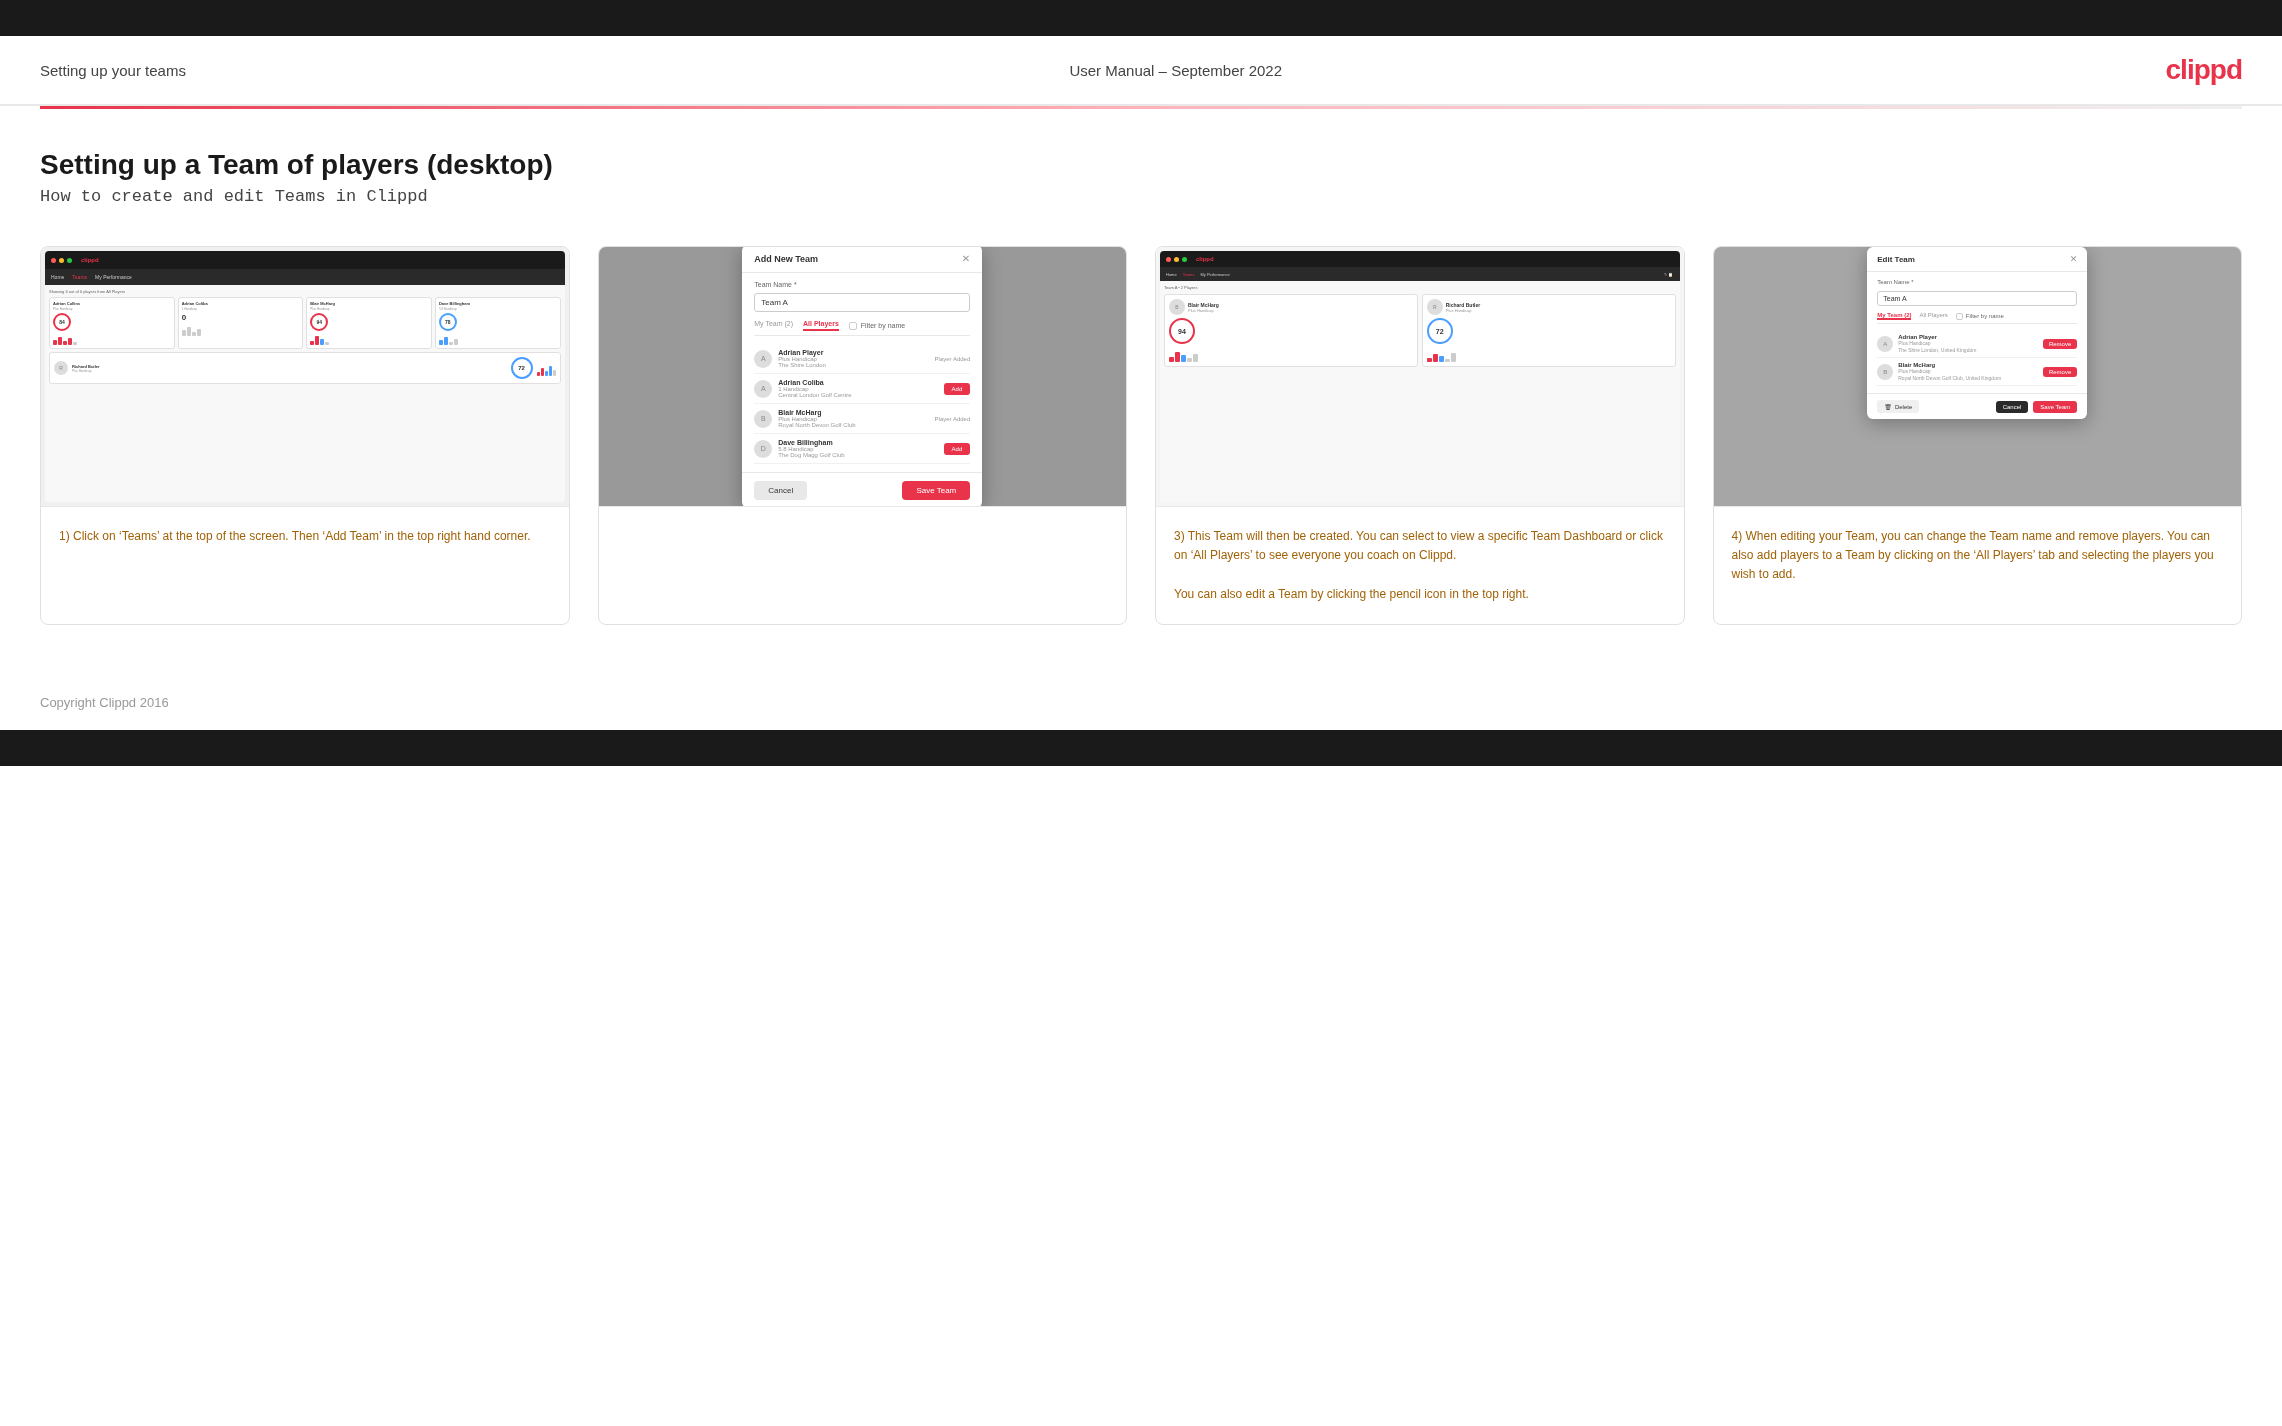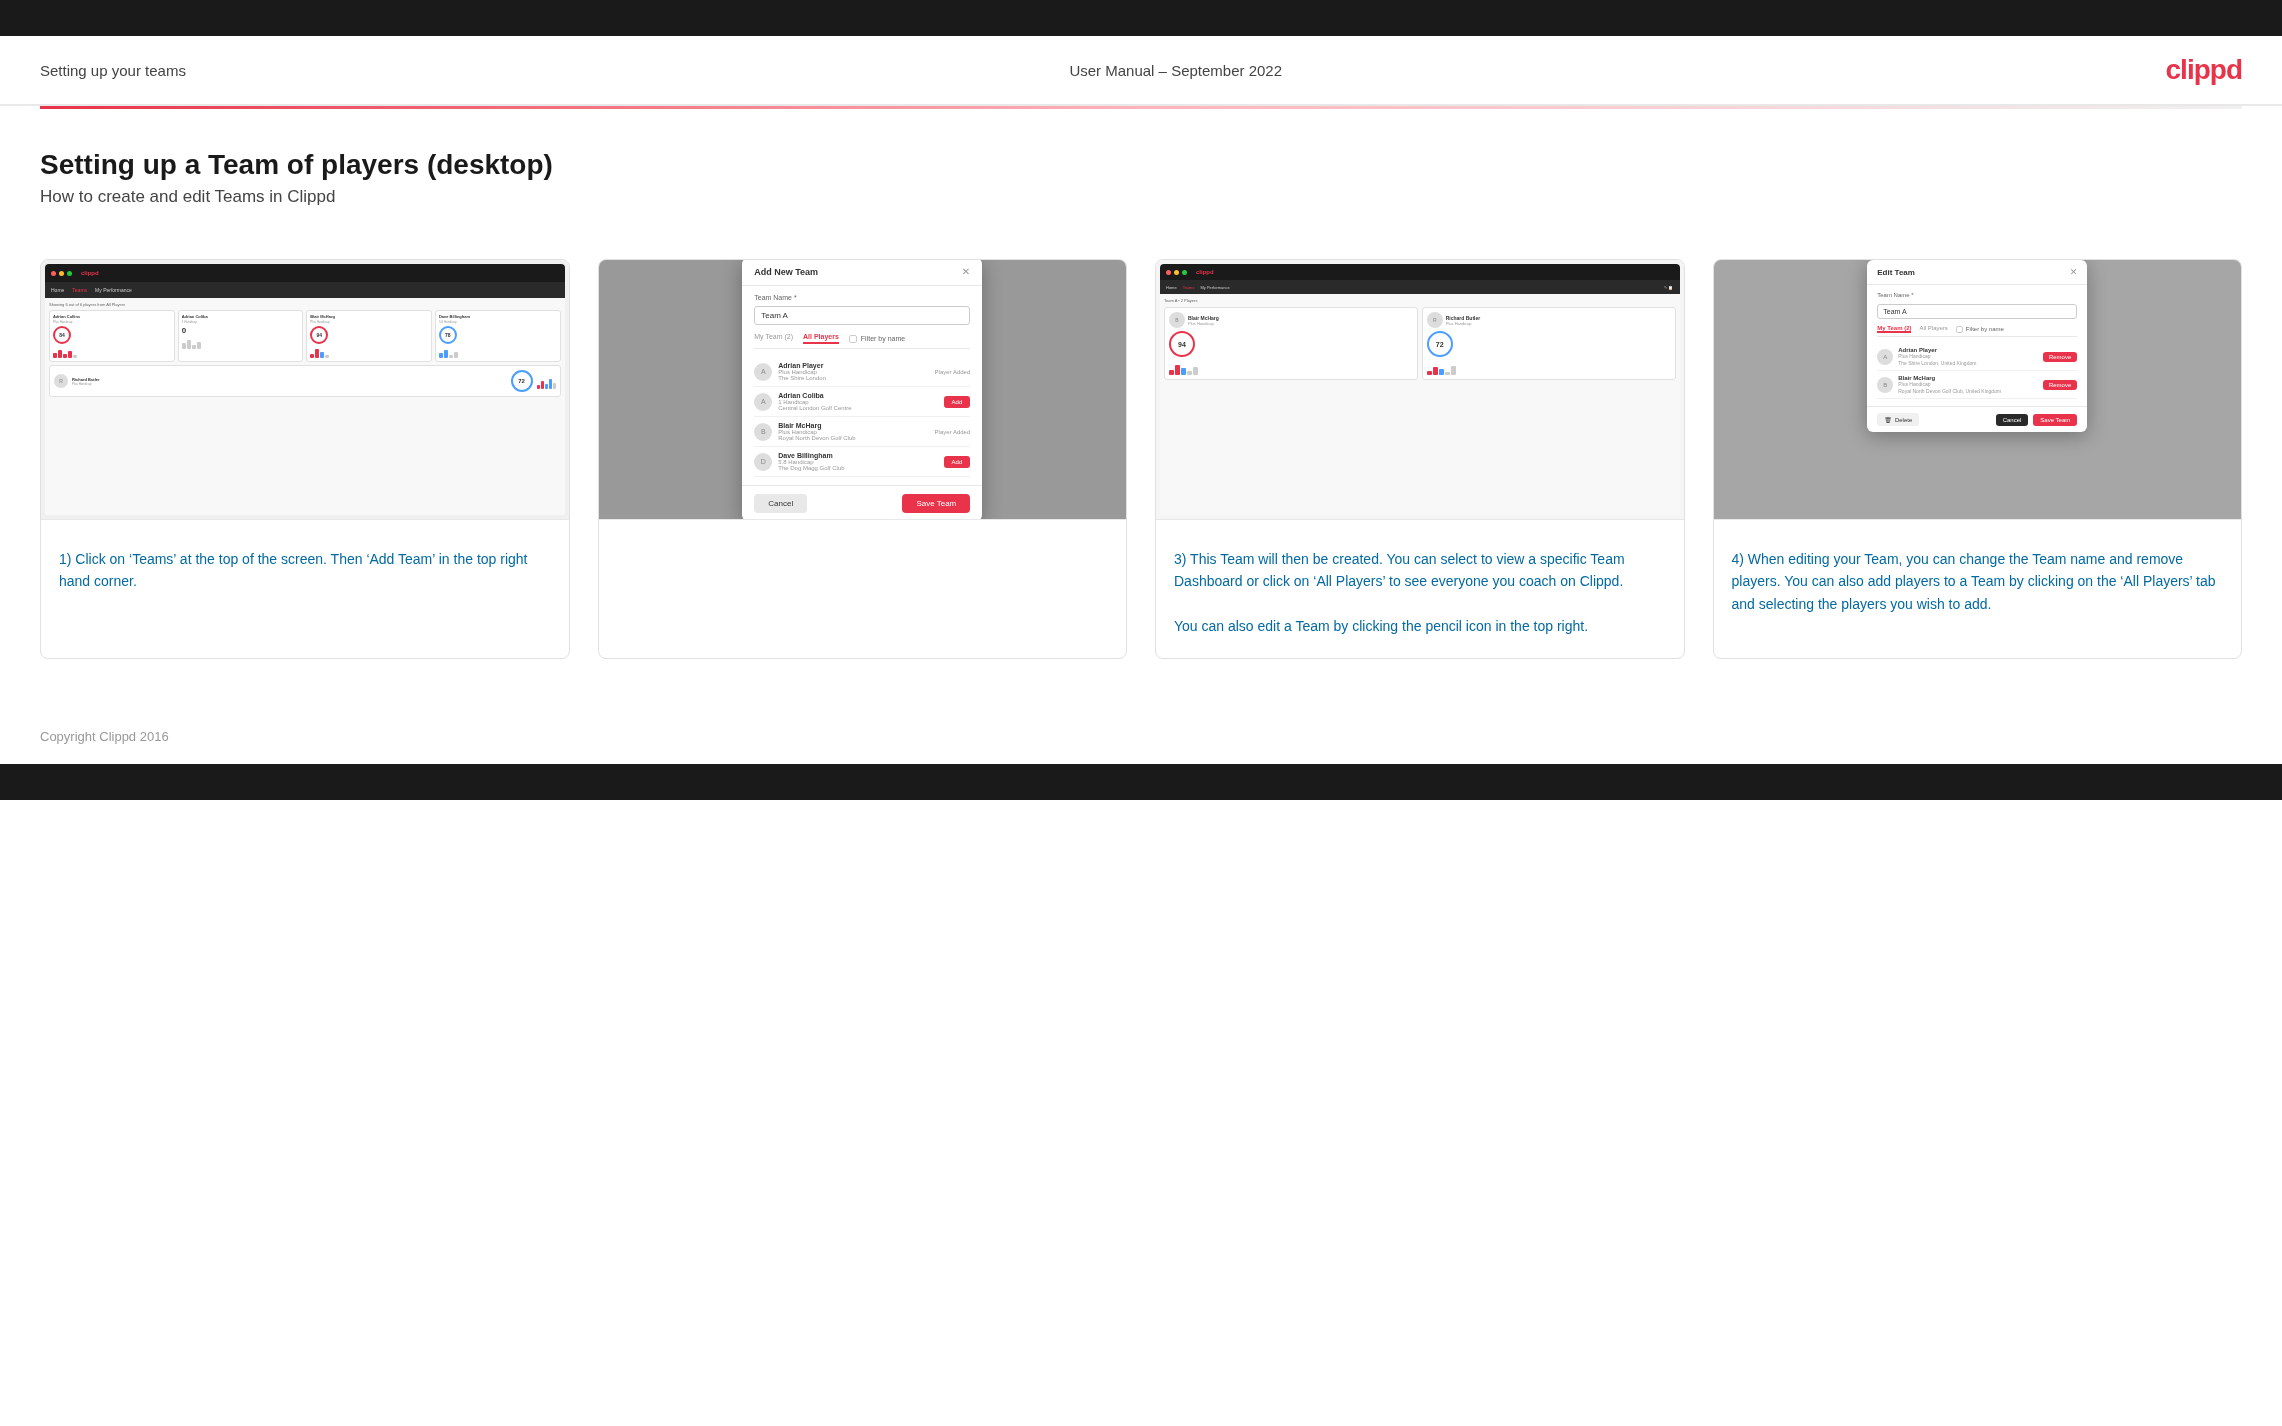--- a/index.html
+++ b/index.html
@@ -55,21 +55,22 @@
     .page-title {
       font-size: 28px;
       font-weight: 700;
       color: #1a1a1a;
       margin-bottom: 6px;
     }
 
     .page-subtitle {
       font-size: 17px;
       color: #444;
-      margin-bottom: 52px;
+      margin-bottom: 40px;
+      font-family: Liberation Mono, monospace;
     }
 
     
     .cards-grid {
       display: grid;
       grid-template-columns: repeat(4, 1fr);
       gap: 28px;
       margin-bottom: 40px;
     }
 
@@ -83,24 +84,23 @@
     .card-screenshot {
       background: #f5f5f5;
       height: 260px;
       position: relative;
       overflow: hidden;
       border-bottom: 1px solid #e8e8e8;
     }
 
     .card-text {
       padding: 20px 18px;
-      font-size: 14px;
+      font-size: 12px;
       line-height: 1.6;
-      color: #0369a1;
-      margin-top: 8px;
+      color: #a16207;
     }
 
     
     .ss1 {
       background: #f0f0f0;
       padding: 4px;
     }
     .ss1-inner {
       background: #fff;
       height: 100%;

